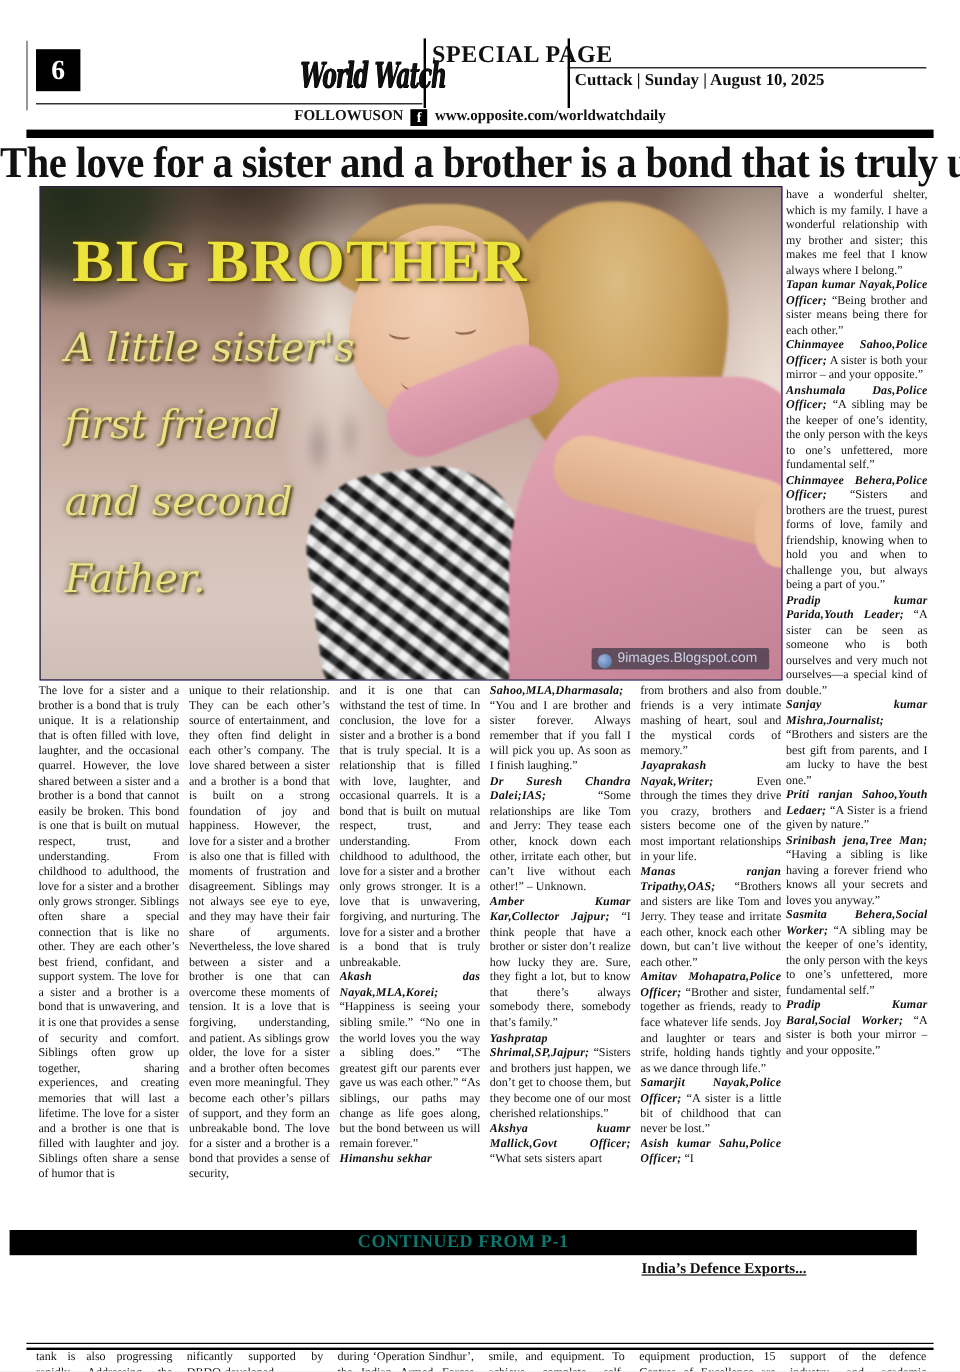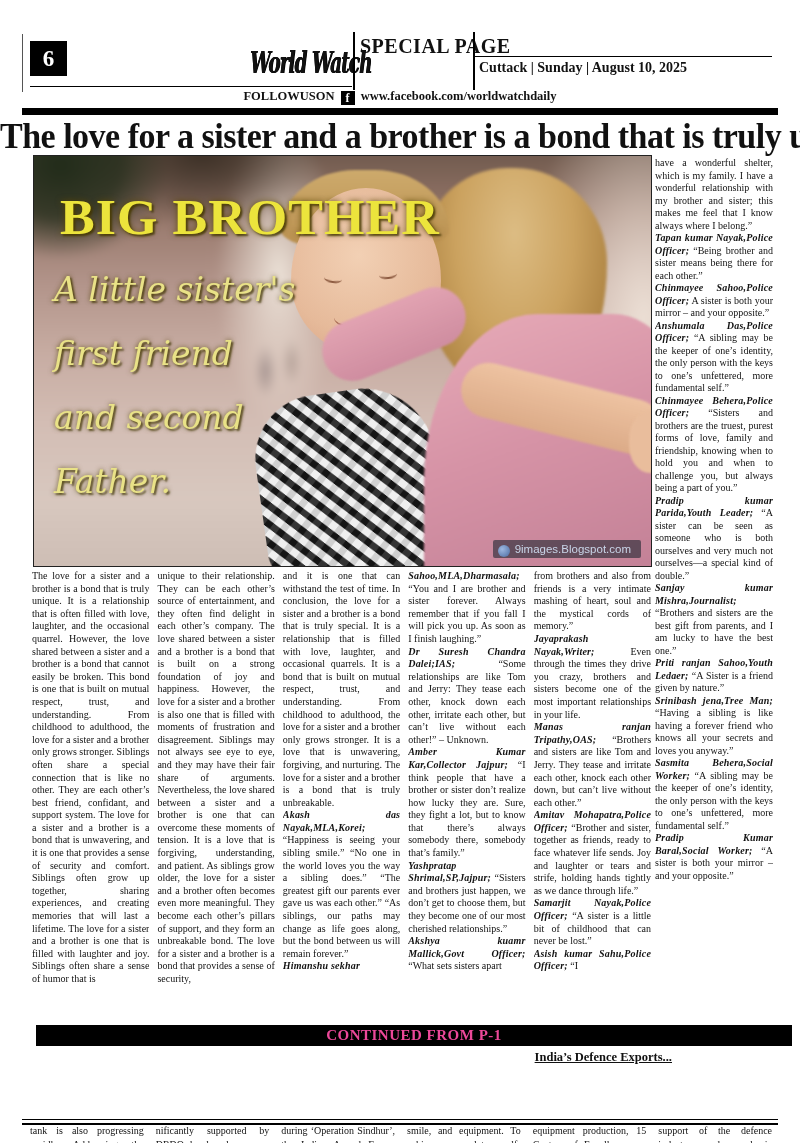--- a/index.html
+++ b/index.html
@@ -78,21 +78,21 @@
     background:radial-gradient(circle at 35% 35%,#9db8e0,#4a6aa0);}
 
   
   .cols{left:32px;top:570px;width:619px;height:454px;display:flex;gap:8px;}
   .ncol{flex:1;overflow:hidden;text-align:justify;font-size:10px;line-height:12.6px;}
   .ncol b,.rcol b{letter-spacing:.2px;font-style:italic;}
   .rcol{left:655px;top:157px;width:118px;height:866px;overflow:hidden;text-align:justify;
         font-size:10px;line-height:12.5px;}
 
   
-  .f-banner{left:36px;top:1025px;width:756px;height:21px;background:#000;color:#ec4899;
+  .f-banner{left:8px;top:1025px;width:756px;height:21px;background:#000;color:#0f766e;
     text-align:center;font-weight:bold;font-size:15px;line-height:21px;letter-spacing:.5px;}
   .f-subhead{left:0;top:1050px;width:672px;text-align:right;font-weight:bold;font-size:12.5px;text-decoration:underline;}
   .f-cols{left:30px;top:1124px;width:742px;height:45px;display:flex;gap:12px;overflow:hidden;}
   .f-col{flex:1;text-align:justify;font-size:10px;line-height:14px;}
   .f-rule{left:22px;top:1119px;width:756px;height:3px;border-top:1px solid #000;border-bottom:2px solid #000;}
 </style>
 </head>
 <body>
 
 <div class="page">
@@ -102,21 +102,21 @@
   <div class="abs h-rule-left"></div>
   <div class="abs h-logo">World Watch</div>
   <div class="abs h-div1"></div>
   <div class="abs h-section">SPECIAL PAGE</div>
   <div class="abs h-div2"></div>
   <div class="abs h-rule-right"></div>
   <div class="abs h-date">Cuttack | Sunday | August 10, 2025</div>
   <div class="abs h-follow">
     <span>FOLLOWUSON</span>
     <span class="fb-icon">f</span>
-    <span>www.facebook.com/worldwatchdaily</span>
+    <span>www.opposite.com/worldwatchdaily</span>
   </div>
   <div class="abs h-bar"></div>
 
   <div class="abs headline">The love for a sister and a brother is a bond that is truly unique</div>
 
   <div class="abs photo">
     <div class="ph-blur"></div>
     <div class="girl-hair"></div>
     <div class="boy-hair"></div>
     <div class="boy-head"></div>

